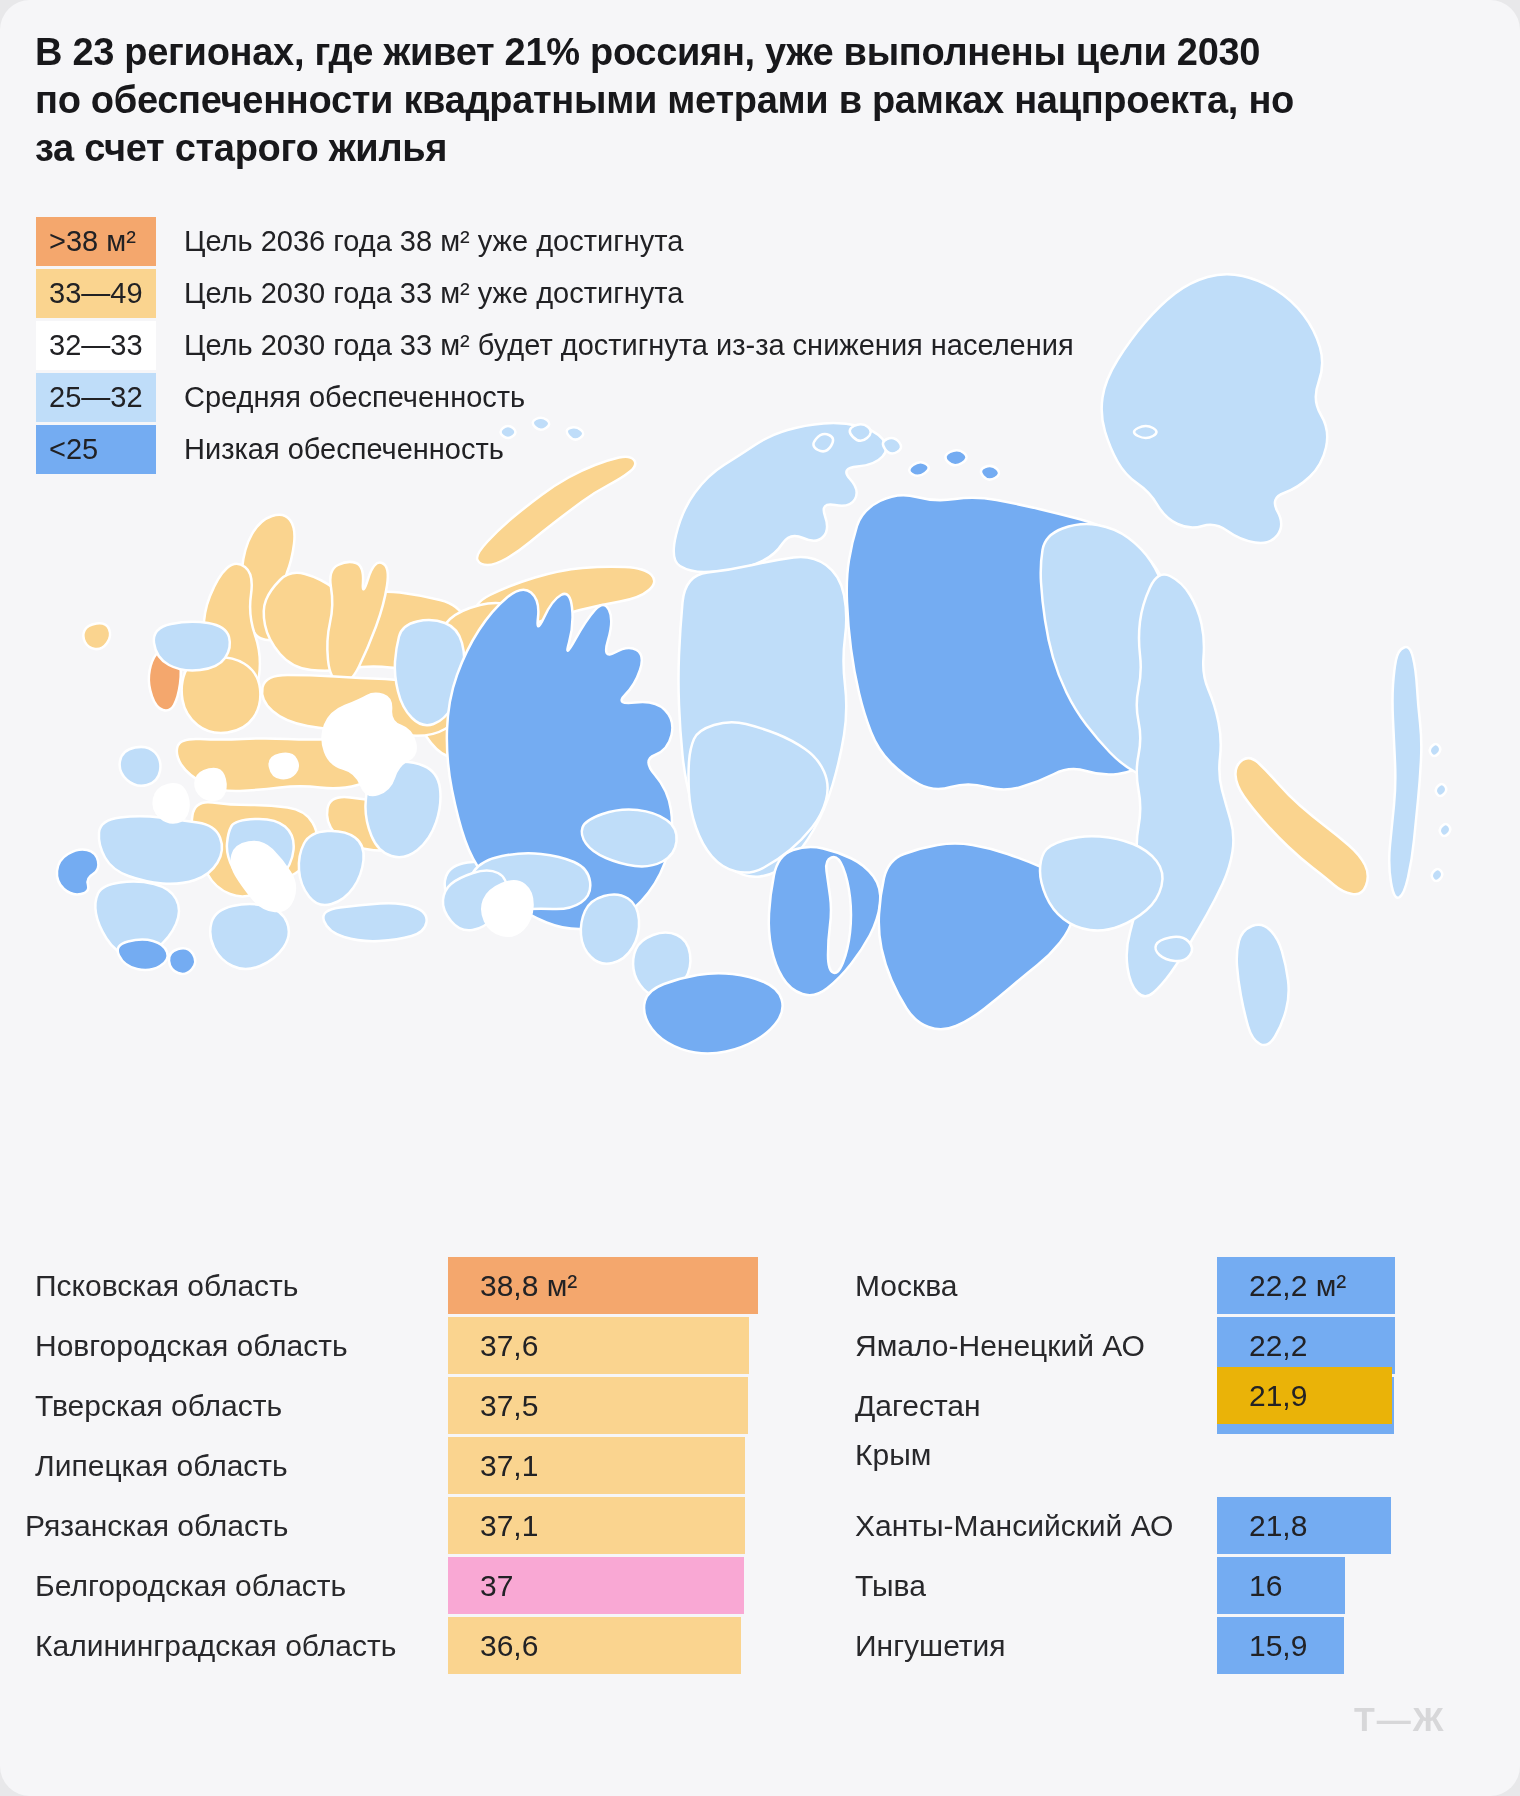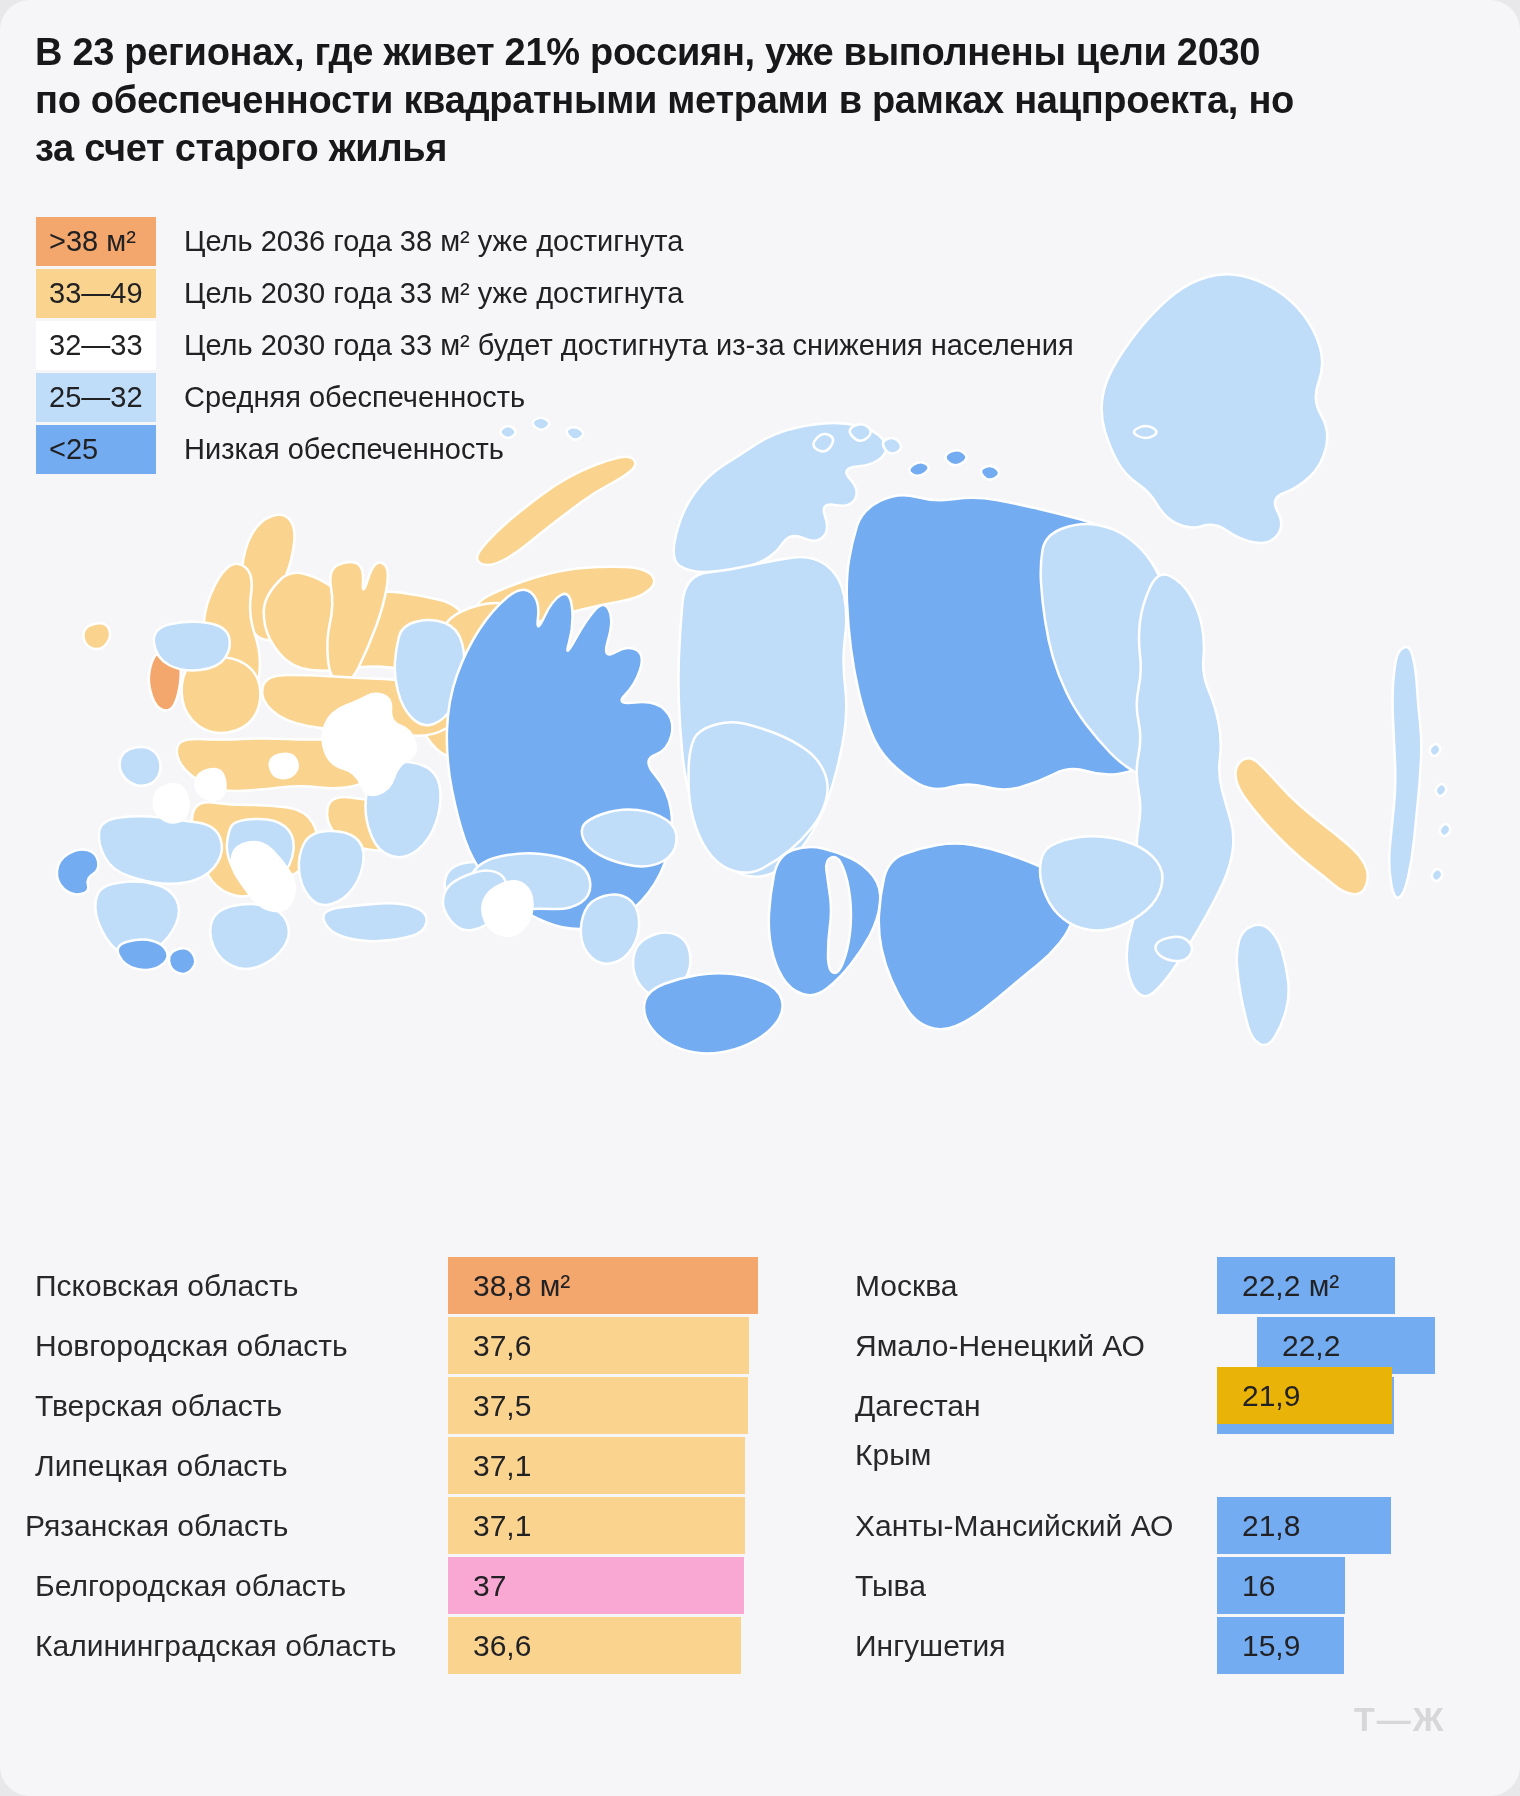--- a/index.html
+++ b/index.html
@@ -7,21 +7,21 @@
   .card{position:absolute;left:0;top:0;width:1520px;height:1796px;background:#F6F6F8;border-radius:30px;overflow:hidden;}
   h1{position:absolute;left:35px;top:28px;width:1270px;font-size:38px;line-height:48px;font-weight:700;color:#18181B;margin:0;letter-spacing:-0.3px;}
   h2{position:absolute;left:35px;top:1166px;font-size:36px;font-weight:700;color:#18181B;margin:0;letter-spacing:-0.3px;}
   .legend-row{position:absolute;left:36px;display:flex;align-items:center;}
   .swatch{width:120px;height:49px;display:flex;align-items:center;padding-left:13px;box-sizing:border-box;font-size:29px;color:#212124;flex:none;}
   .legend-desc{margin-left:28px;font-size:29px;color:#212124;white-space:nowrap;}
   #map-wrap{position:absolute;left:30px;top:260px;width:1460px;height:830px;}
   #map-wrap svg{width:1460px;height:830px;display:block;}
   #map-wrap path{stroke:#FFFFFF;stroke-width:2.5;stroke-linejoin:round;stroke-linecap:round;}
   .row-label{position:absolute;font-size:30px;color:#28282B;height:57px;line-height:57px;white-space:nowrap;}
-  .bar{position:absolute;height:57px;line-height:57px;font-size:30px;color:#222225;padding-left:25px;box-sizing:border-box;white-space:nowrap;}
+  .bar{position:absolute;height:57px;line-height:57px;font-size:30px;color:#222225;padding-left:32px;box-sizing:border-box;white-space:nowrap;}
   .logo{position:absolute;left:1354px;top:1700px;font-size:34px;font-weight:700;color:#D7D7D9;letter-spacing:2px;}
 </style>
 </head>
 <body>
 
 <div class="card">
   <h1>В 23 регионах, где живет 21% россиян, уже выполнены цели 2030 по обеспеченности квадратными метрами в рамках нацпроекта, но за счет старого жилья</h1>
 
   <div id="legend">
       <div class="legend-row" style="top: 217px;">
@@ -142,21 +142,21 @@
       <div class="bar" style="left: 448px; top: 1437px; height: 57px; width: 297px; background: rgb(250, 212, 143);">37,1</div>
       <div class="row-label" style="left: 25px; top: 1497px;">Рязанская область</div>
       <div class="bar" style="left: 448px; top: 1497px; height: 57px; width: 297px; background: rgb(250, 212, 143);">37,1</div>
       <div class="row-label" style="left: 35px; top: 1557px;">Белгородская область</div>
       <div class="bar" style="left: 448px; top: 1557px; height: 57px; width: 296px; background: #f9a8d4;">37</div>
       <div class="row-label" style="left: 35px; top: 1617px;">Калининградская область</div>
       <div class="bar" style="left: 448px; top: 1617px; height: 57px; width: 293px; background: rgb(250, 212, 143);">36,6</div>
       <div class="row-label" style="left: 855px; top: 1257px;">Москва</div>
       <div class="bar" style="left: 1217px; top: 1257px; height: 57px; width: 178px; background: rgb(116, 172, 242);">22,2 м²</div>
       <div class="row-label" style="left: 855px; top: 1317px;">Ямало-Ненецкий АО</div>
-      <div class="bar" style="left: 1217px; top: 1317px; height: 57px; width: 178px; background: rgb(116, 172, 242); margin-left: 40px;">22,2</div>
+      <div class="bar" style="left: 1217px; top: 1317px; height: 57px; width: 178px; background: rgb(116, 172, 242);">22,2</div>
       <div class="row-label" style="left: 855px; top: 1377px;">Дагестан</div>
       <div class="bar" style="left: 1217px; top: 1377px; height: 57px; width: 177px; background: rgb(116, 172, 242);">22,1</div>
       <div class="row-label" style="left: 855px; top: 1426px;">Крым</div>
       <div class="bar" style="left: 1217px; top: 1367px; height: 57px; width: 175px; background: #eab308;">21,9</div>
       <div class="row-label" style="left: 855px; top: 1497px;">Ханты-Мансийский АО</div>
       <div class="bar" style="left: 1217px; top: 1497px; height: 57px; width: 174px; background: rgb(116, 172, 242);">21,8</div>
       <div class="row-label" style="left: 855px; top: 1557px;">Тыва</div>
       <div class="bar" style="left: 1217px; top: 1557px; height: 57px; width: 128px; background: rgb(116, 172, 242);">16</div>
       <div class="row-label" style="left: 855px; top: 1617px;">Ингушетия</div>
       <div class="bar" style="left: 1217px; top: 1617px; height: 57px; width: 127px; background: rgb(116, 172, 242);">15,9</div>

